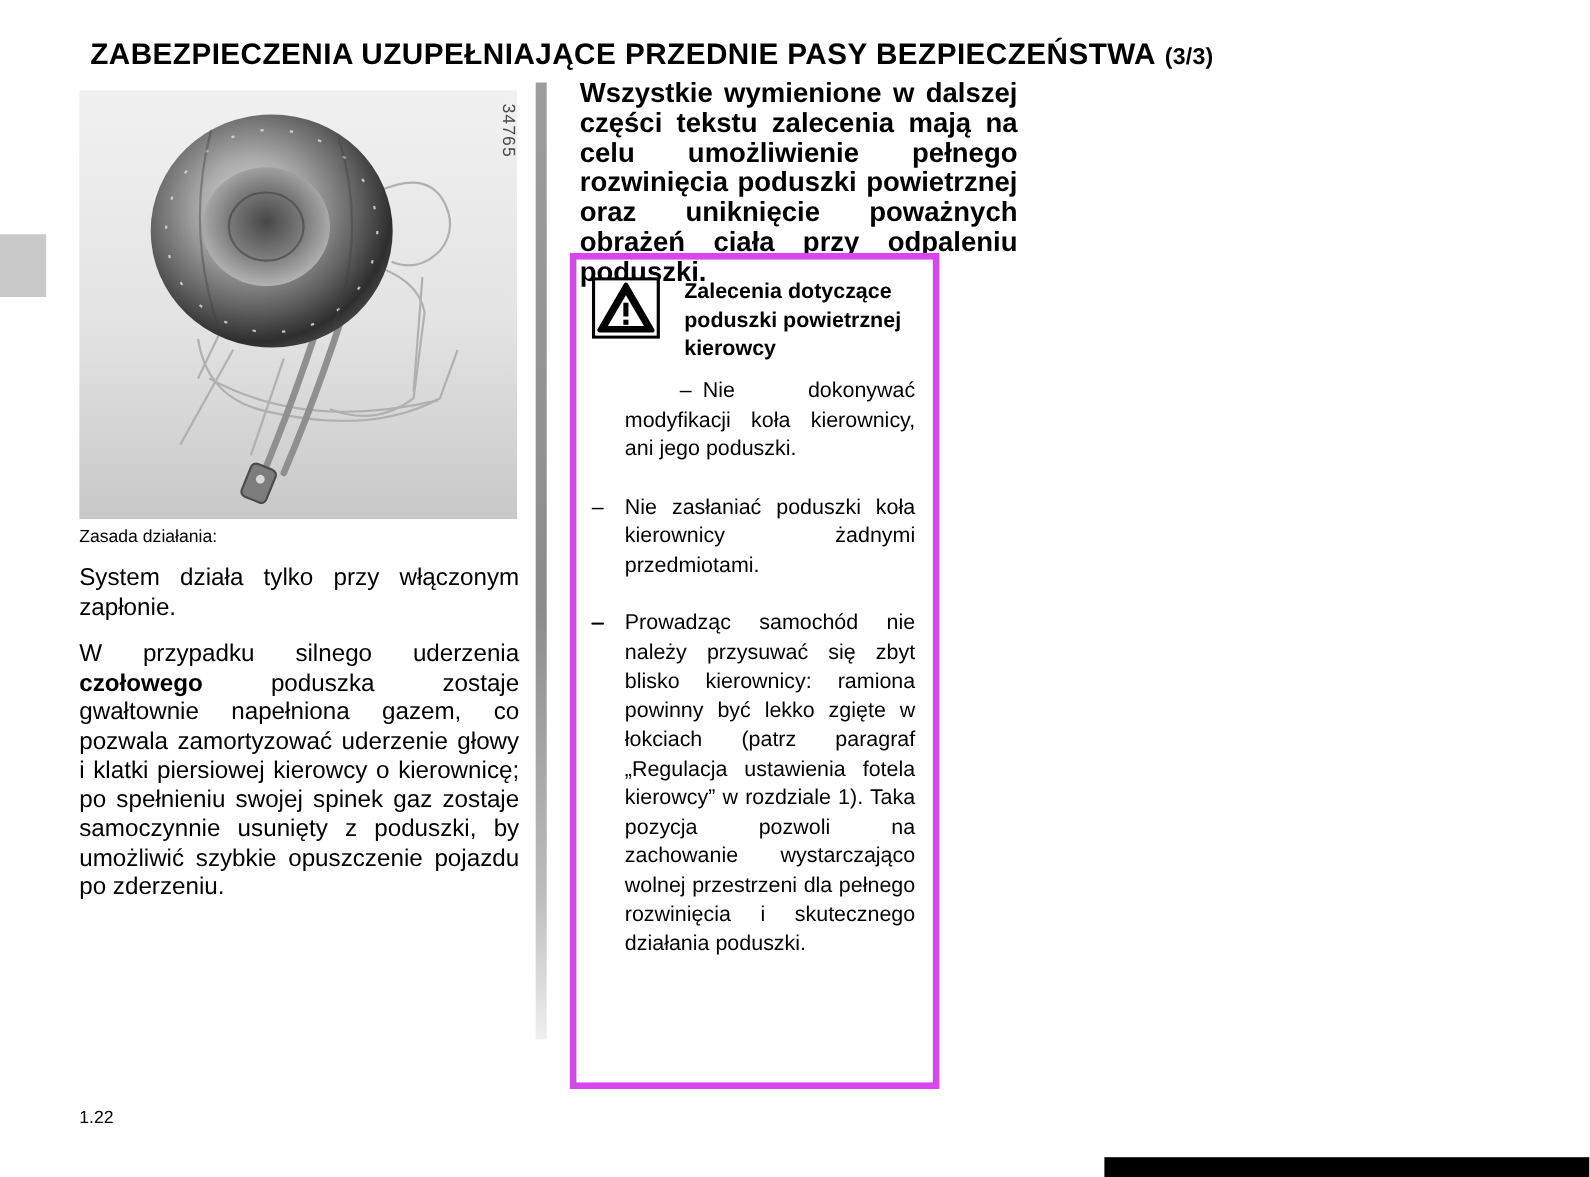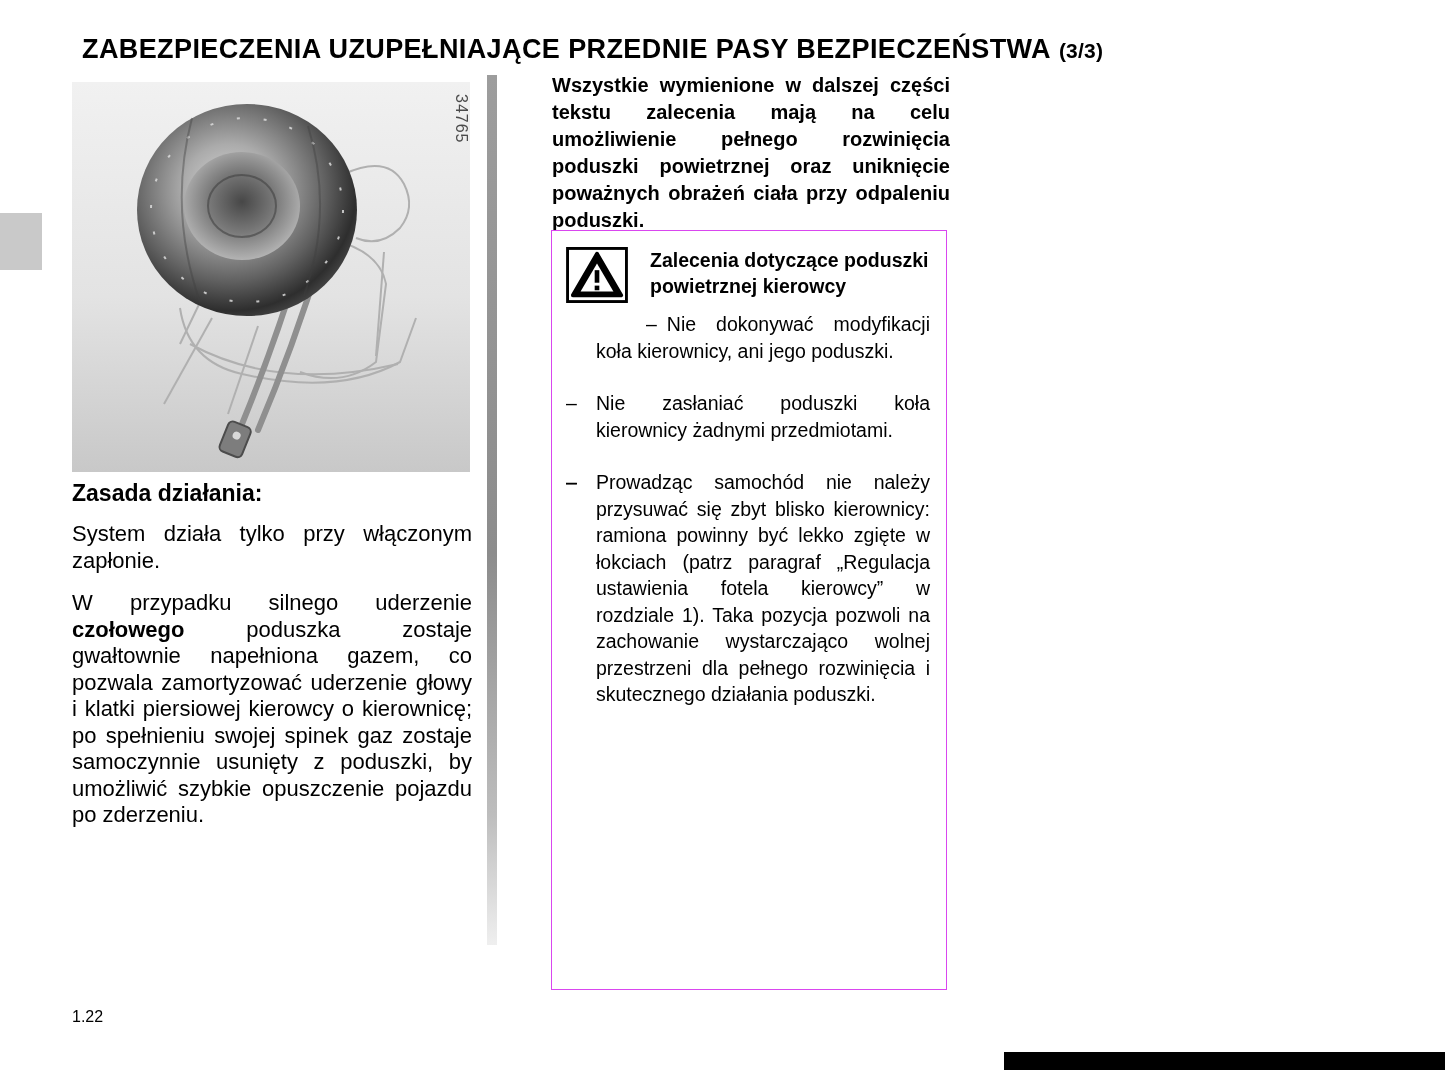--- a/index.html
+++ b/index.html
@@ -35,43 +35,43 @@
   .fig-number {
     display:inline-block; font-size:16px; color:#4a4a4a; letter-spacing:1px;
     transform:rotate(90deg); transform-origin:10px 10px; white-space:nowrap;
   }
 
   
   .left-text {
     position:absolute; left:72px; top:480px; width:400px;
   }
   .section-heading {
-    margin:0 0 14px 0; font-size:23px; font-weight:bold;
+    margin:0 0 14px 0; font-size:16px; font-weight:normal;
   }
   .body-p {
     margin:0 0 16px 0; font-size:22px; line-height:26.5px;
     text-align:justify;
   }
   .bold-inline { font-weight:bold; }
 
   
   .column-divider {
     position:absolute; left:487px; top:75px; width:10px; height:870px;
     background:linear-gradient(to bottom,#9d9d9d 0%,#8c8c8c 55%,#bdbdbd 85%,#efefef 100%);
   }
 
   
   .intro-p {
-    position:absolute; left:552px; top:72px; width:398px; margin:0;
-    font-size:20px; line-height:27px; font-weight:bold; text-align:justify;
+    position:absolute; left:527px; top:72px; width:398px; margin:0;
+    font-size:25px; line-height:27px; font-weight:bold; text-align:justify;
   }
 
   .warning-box {
-    position:absolute; left:551px; top:230px; width:396px; height:760px;
-    border:1px solid #d946ef; box-sizing:border-box;
+    position:absolute; left:518px; top:230px; width:336px; height:760px;
+    border:6px solid #d946ef; box-sizing:border-box;
     padding:14px 16px 14px 14px;
   }
   .warn-icon {
     float:left; width:62px; height:56px; margin:2px 22px 8px 0;
   }
   .warn-icon svg { display:block; width:62px; height:56px; }
   .warn-title {
     overflow:hidden; font-weight:bold; font-size:19.5px; line-height:26px;
     padding-top:2px; margin-bottom:10px;
   }
@@ -154,21 +154,21 @@
     </g>
   </svg>
   <div class="fig-number-wrap">
     <span class="fig-number">34765</span>
   </div>
 </div>
 
 <div class="left-text">
   <h2 class="section-heading">Zasada działania:</h2>
   <p class="body-p">System działa tylko przy włączonym zapłonie.</p>
-  <p class="body-p"><span>W przypadku silnego uderzenie </span><span class="bold-inline">czołowego</span><span> poduszka zostaje gwałtownie napełniona gazem, co pozwala zamortyzować uderzenie głowy i klatki piersiowej kierowcy o kierownicę; po spełnieniu swojej spinek gaz zostaje samoczynnie usunięty z poduszki, by umożliwić szybkie opuszczenie pojazdu po zderzeniu.</span></p>
+  <p class="body-p"><span>W przypadku silnego uderzenia </span><span class="bold-inline">czołowego</span><span> poduszka zostaje gwałtownie napełniona gazem, co pozwala zamortyzować uderzenie głowy i klatki piersiowej kierowcy o kierownicę; po spełnieniu swojej spinek gaz zostaje samoczynnie usunięty z poduszki, by umożliwić szybkie opuszczenie pojazdu po zderzeniu.</span></p>
 </div>
 
 <div class="column-divider"></div>
 
 <p class="intro-p">Wszystkie wymienione w dalszej części tekstu zalecenia mają na celu umożliwienie pełnego rozwinięcia poduszki powietrznej oraz uniknięcie poważnych obrażeń ciała przy odpaleniu poduszki.</p>
 
 <div class="warning-box">
   <div class="warn-icon">
     <svg viewBox="0 0 64 58" aria-hidden="true">
       <rect x="1.5" y="1.5" width="61" height="55" fill="#ffffff" stroke="#000000" stroke-width="3"></rect>

